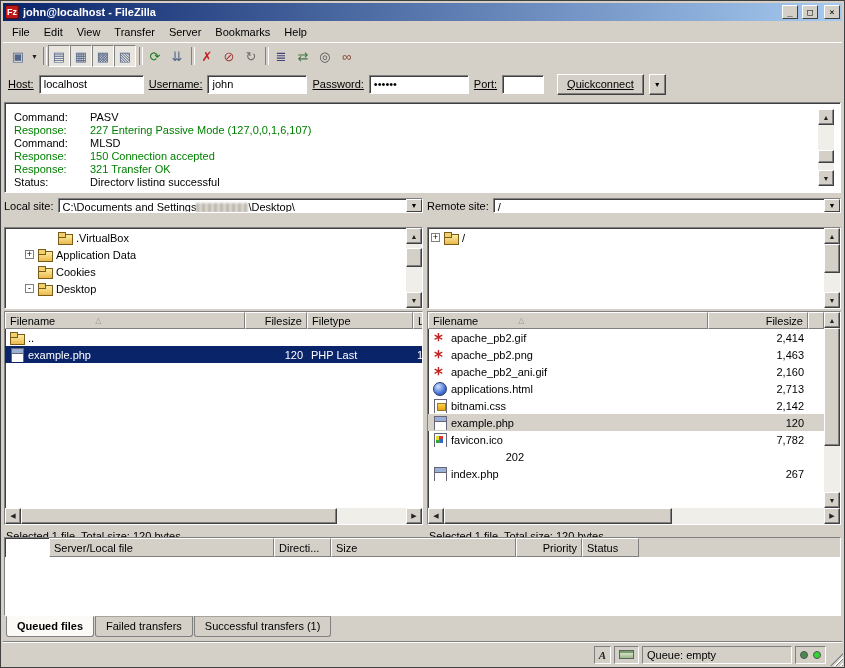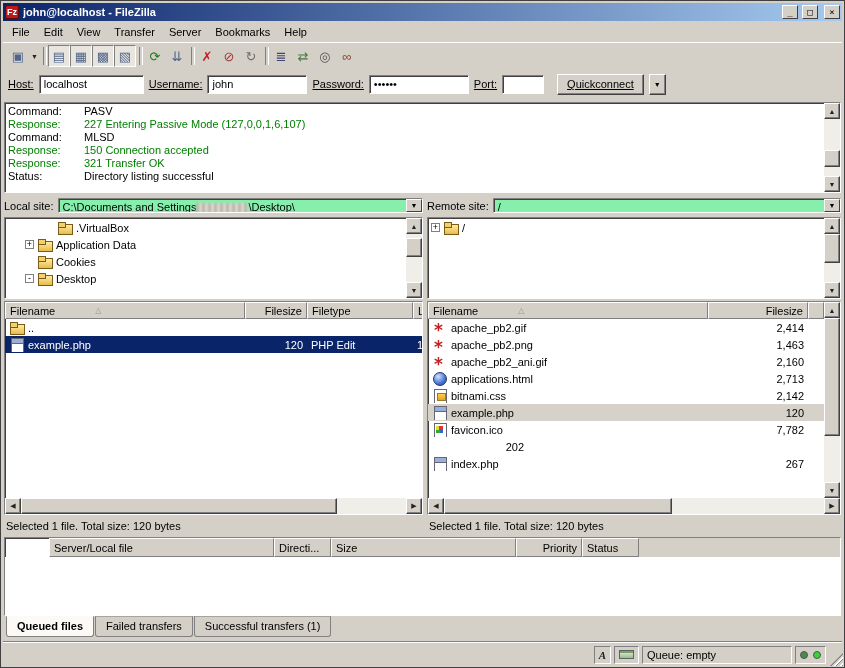--- a/index.html
+++ b/index.html
@@ -36,37 +36,37 @@
   .vscroll{width:16px;flex:0 0 16px;display:flex;flex-direction:column;background:#f0eee8;}
   .hscroll{height:16px;flex:0 0 16px;display:flex;background:#f0eee8;}
   .sbtn{width:16px;height:16px;flex:0 0 16px;background:#d4d0c8;border:1px solid;border-color:#fff #404040 #404040 #fff;box-shadow:inset -1px -1px 0 #808080;font-size:7px;display:flex;align-items:center;justify-content:center;color:#222;}
   .strack{flex:1;position:relative;}
   .sthumb{position:absolute;background:#d4d0c8;border:1px solid;border-color:#fff #404040 #404040 #fff;box-shadow:inset -1px -1px 0 #808080;}
   .vscroll .sthumb{left:0;width:16px;}
   .hscroll .sthumb{top:0;height:16px;}
 
   
   .log{height:91px;flex:0 0 91px;margin:3px 1px 0 1px;display:flex;}
-  .log.well{padding:0;}
+  .log.well{padding:6px;}
   .log-lines{flex:1;padding:2px 3px;overflow:hidden;}
   .log-line{display:flex;line-height:13px;white-space:nowrap;}
   .log-type{width:76px;flex:0 0 76px;}
 
   
   .mid{flex:0 0 340px;height:340px;display:flex;margin:2px 1px;}
   .pane{display:flex;flex-direction:column;}
   .pane-left{width:419px;flex:0 0 419px;}
   .vsplit{width:4px;flex:0 0 4px;}
   .pane-right{flex:1;}
   .site-row{height:21px;flex:0 0 21px;display:flex;align-items:center;gap:4px;}
-  .combo{flex:1;height:15px;display:flex;align-items:stretch;background:#86efac;border:1px solid;border-color:#808080 #fff #fff #808080;box-shadow:inset 1px 1px 0 #404040;}
+  .combo{flex:1;height:15px;display:flex;align-items:stretch;background:#ffffff;border:1px solid;border-color:#808080 #fff #fff #808080;box-shadow:inset 1px 1px 0 #404040;}
   .combo-text{flex:1;padding:2px 4px;white-space:nowrap;overflow:hidden;}
   .combo-btn{width:16px;flex:0 0 16px;background:#d4d0c8;border:1px solid;border-color:#fff #404040 #404040 #fff;font-size:7px;display:flex;align-items:center;justify-content:center;}
   .censored{display:inline-block;width:52px;height:10px;vertical-align:middle;background:repeating-linear-gradient(90deg,#b9b5ad 0 3px,#ded9d1 3px 6px);filter:blur(1px);}
-  .tree{flex:0 0 82px;height:82px;margin-top:1px;display:flex;gap:18px;}
+  .tree{flex:0 0 82px;height:82px;margin-top:11px;display:flex;gap:18px;}
   .tree-items{flex:1;padding-top:1px;overflow:hidden;}
   .tree-row{display:flex;align-items:center;height:17px;white-space:nowrap;}
   .expander{width:9px;height:9px;flex:0 0 9px;border:1px solid #808080;background:#fff;font-size:9px;line-height:7px;text-align:center;margin-right:3px;}
   .expander:empty{visibility:hidden;}
   .x-lv0{padding-left:3px}.x-lv1{padding-left:20px}.x-lv2{padding-left:40px}
   .tree-label{margin-left:3px;}
 
   
   .flist{flex:0 0 214px;height:214px;margin-top:2px;display:flex;flex-direction:column;}
   .ftop{flex:1;display:flex;overflow:hidden;}
@@ -320,21 +320,21 @@
                   <div class="fcell c-type"></div>
                   <div class="fcell c-mod"></div>
                 </div>
 
                 <div class="frow x-selected">
                   <div class="fcell c-name">
                     <span class="ficon x-php"></span>
                     <span>example.php</span>
                   </div>
                   <div class="fcell c-size">120</div>
-                  <div class="fcell c-type">PHP Edit</div>
+                  <div class="fcell c-type">PHP Last</div>
                   <div class="fcell c-mod">1</div>
                 </div>
               </div>
           </div>
         </div>
         <div class="hscroll">
           <div class="sbtn">◀</div>
           <div class="strack">
               <div class="sthumb" style="left:0;width:82%;"></div>
             </div>

